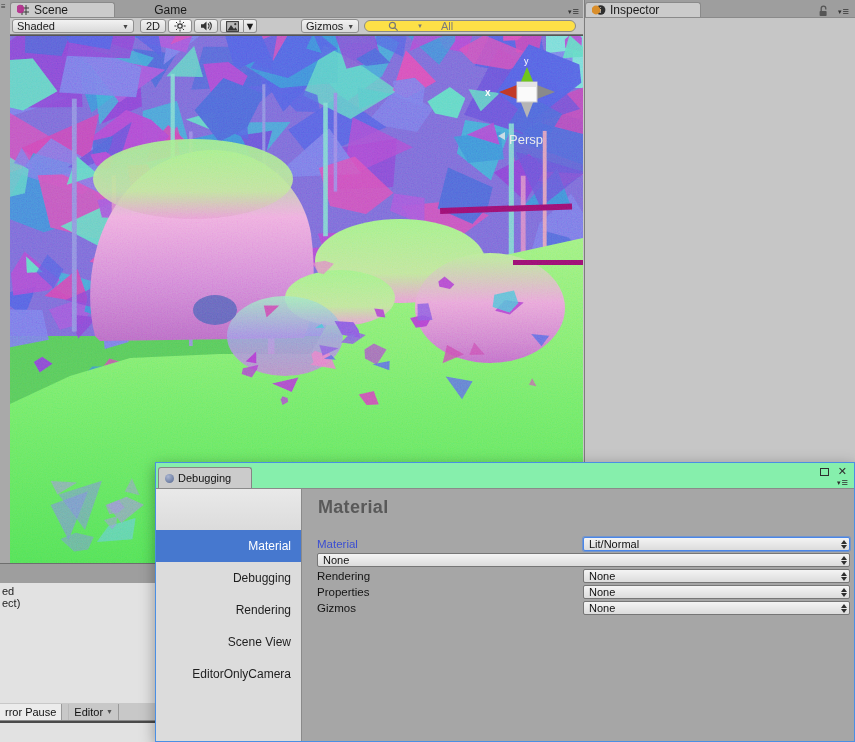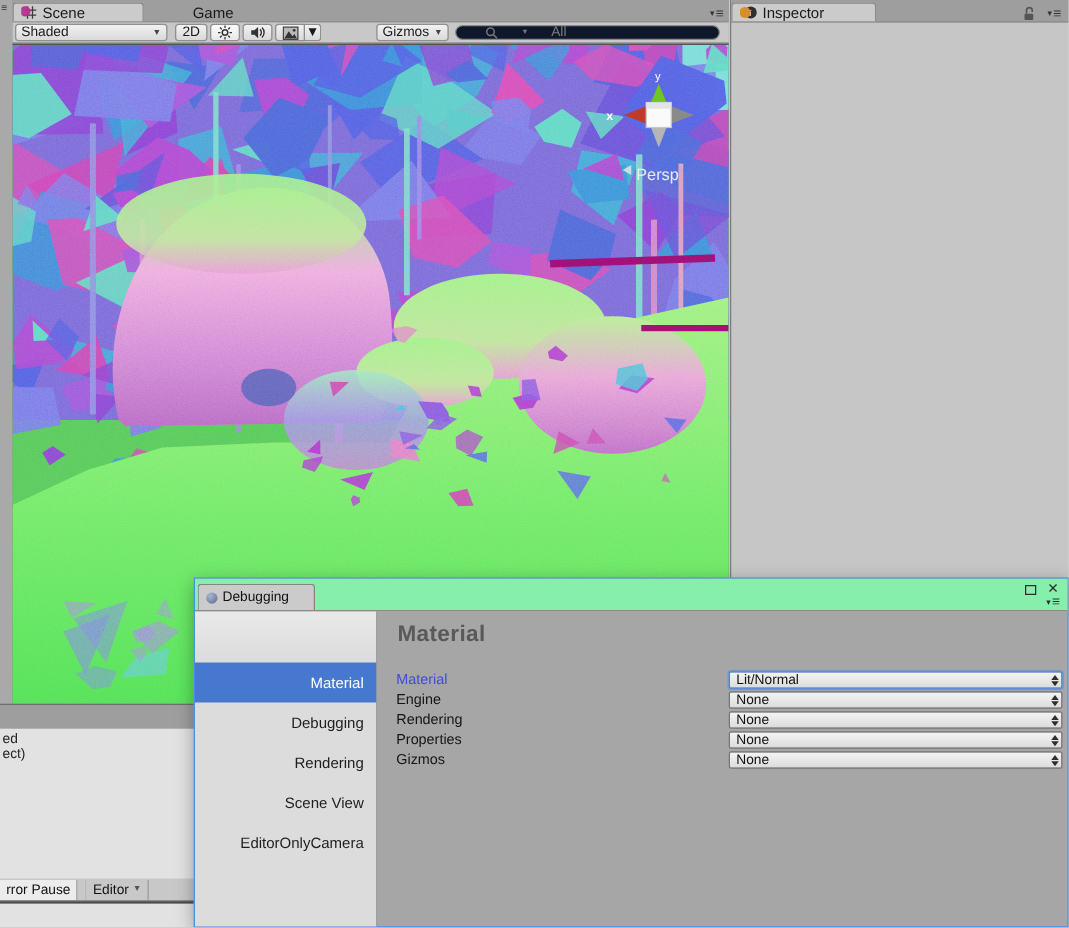--- a/index.html
+++ b/index.html
@@ -29,21 +29,21 @@
   
   #left-strip{left:0;top:0;width:10px;height:583px;background:#a9a9a9;border-right:1px solid #878787;}
   #left-strip .mark{position:absolute;top:2px;left:1px;font-size:8px;color:#333;}
 
   
   #scene-window{left:10px;top:0;width:573px;height:583px;background:#9e9e9e;}
   #scene-toolbar{display:flex;align-items:center;height:16px;background:#c8c8c8;border-bottom:1px solid #777;}
   #scene-toolbar .icongfx{display:block;}
   #viewport{position:relative;left:0;top:0;width:573px;height:532px;background:#58c85a;overflow:hidden;border-top:1px solid #555;}
   #viewport svg{display:block;}
-  .search{height:12px;box-sizing:border-box;border:1px solid #8a8a8a;border-radius:7px;background:#0f172a;
+  .search{height:12px;box-sizing:border-box;border:1px solid #8a8a8a;border-radius:7px;background:#fde047;
           display:flex;align-items:center;padding:0 23px;color:#7c7c7c;gap:18px;}
   .search .ph{font-size:11px;}
 
   
   #console-window{left:0;top:563px;width:156px;height:179px;display:flex;flex-direction:column;}
   #console-gap{height:20px;background:#9e9e9e;border-top:1px solid #6e6e6e;box-sizing:border-box;}
   #console-toolbar{height:18px;background:#c8c8c8;border-bottom:1px solid #8a8a8a;display:flex;align-items:center;box-sizing:border-box;}
   #console-toolbar .cbtn{height:16px;display:flex;align-items:center;padding:0 5px;font-size:11px;box-sizing:border-box;}
   #btn-error-pause{background:#ececec;border-right:1px solid #9a9a9a;}
   #dd-editor{margin-left:6px;border-left:1px solid #b9b9b9;border-right:1px solid #9a9a9a;gap:3px;}
@@ -524,21 +524,20 @@
             <span class="plabel">Material</span>
             <div class="pselect">
               <span class="val">Lit/Normal</span>
               <span class="ud">
                   <i class="up"></i>
                   <i class="dn"></i>
                 </span>
             </div>
           </div>
           <div class="prow">
-            <span class="plabel">Engine</span>
             <div class="pselect">
               <span class="val">None</span>
               <span class="ud">
                   <i class="up"></i>
                   <i class="dn"></i>
                 </span>
             </div>
           </div>
           <div class="prow">
             <span class="plabel">Rendering</span>

